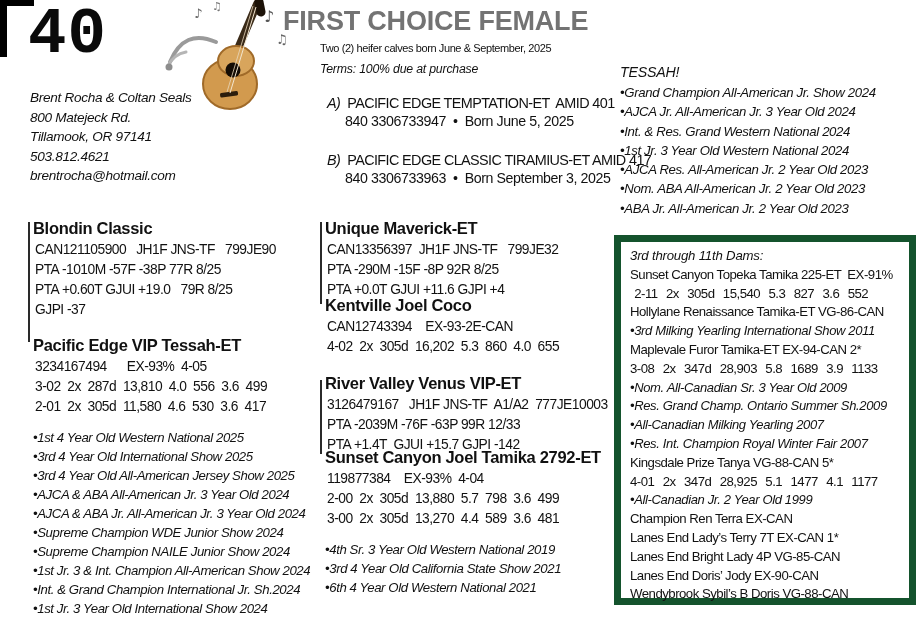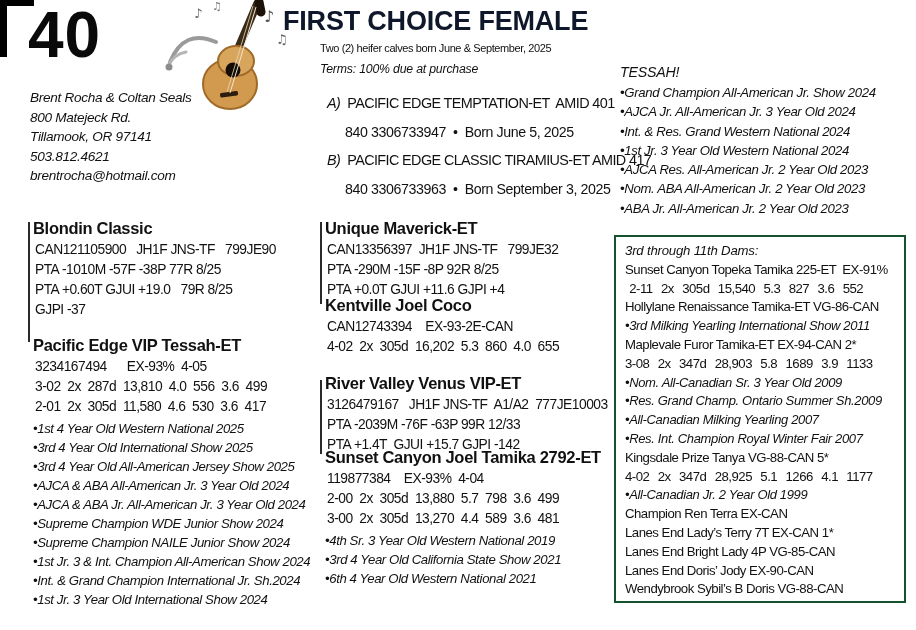--- a/index.html
+++ b/index.html
@@ -1,53 +1,53 @@
 <!DOCTYPE html>
 <html><head>
 <meta charset="utf-8">
 <style>
   html,body{margin:0;padding:0;background:#fff;}
   .page{position:relative;width:916px;height:630px;background:#ffffff;overflow:hidden;
         font-family:"Liberation Sans",sans-serif;color:#111;}
   .corner-v{position:absolute;left:0;top:0;width:7px;height:57px;background:#000;}
   .corner-h{position:absolute;left:0;top:0;width:34px;height:6px;background:#000;}
-  .lot{position:absolute;left:28px;top:0px;font-family:Liberation Sans, sans-serif;
+  .lot{position:absolute;left:28px;top:0px;font-family:Liberation Mono, monospace;
        font-weight:bold;font-size:64px;line-height:70px;letter-spacing:1px;color:#0a0a0a;}
   .guitar{position:absolute;left:160px;top:0px;}
   .title{position:absolute;left:283px;top:6px;font-weight:bold;font-size:27px;
-         letter-spacing:-0.2px;color:#0f172a;white-space:pre;}
+         letter-spacing:-0.2px;color:#737373;white-space:pre;}
   .subtitle{position:absolute;left:320px;top:42px;font-size:11px;letter-spacing:-0.4px;white-space:pre;}
   .terms{position:absolute;left:320px;top:62px;font-size:12.3px;font-style:italic;letter-spacing:-0.2px;white-space:pre;}
   .consignor{position:absolute;left:30px;top:88px;font-style:italic;font-size:13.6px;
              line-height:19.5px;letter-spacing:-0.3px;}
   .offering{position:absolute;left:327px;}
   .off-a{top:95px;} .off-b{top:152px;}
   .off-line1{font-size:14.4px;letter-spacing:-0.6px;white-space:pre;text-align:center;}
   .off-label{font-style:italic;margin-right:7px;}
-  .off-line2{font-size:14.2px;letter-spacing:-0.4px;margin-left:18px;margin-top:13px;white-space:pre;}
+  .off-line2{font-size:14.2px;letter-spacing:-0.4px;margin-left:18px;margin-top:2px;white-space:pre;}
   .tessah{position:absolute;left:620px;top:64px;width:292px;}
   .tessah-head{font-style:italic;font-size:14.2px;letter-spacing:-0.2px;margin-bottom:3px;}
   .tessah-item{font-style:italic;font-size:13.2px;line-height:19.3px;letter-spacing:-0.35px;white-space:pre;}
   .ped-block{position:absolute;}
   #blk-blondin{left:33px;top:219px;}
   #blk-tessahcow{left:33px;top:336px;}
   #blk-unique{left:325px;top:219px;}
   #blk-kentville{left:325px;top:296px;}
   #blk-river{left:325px;top:374px;}
   #blk-sunset{left:325px;top:448px;}
   .ped-head{font-weight:bold;font-size:16.5px;letter-spacing:-0.3px;line-height:18px;margin-bottom:3px;white-space:pre;}
   .pline{white-space:pre;font-size:13.8px;line-height:20px;letter-spacing:-0.5px;margin-left:2px;}
   .aline{white-space:pre;font-style:italic;font-size:13.2px;line-height:19px;letter-spacing:-0.4px;}
-  .awards{margin-top:2px;}
+  .awards{margin-top:11px;}
   .vrule{position:absolute;width:2px;background:#2a2a2a;}
   #rule1{left:28px;top:222px;height:120px;}
   #rule2{left:320px;top:222px;height:82px;}
   #rule3{left:320px;top:380px;height:74px;}
   .dams-box{position:absolute;left:614px;top:235px;width:272px;height:349px;
-            border:2px solid #14532d;padding:5px 7px 10px 9px;}
+            border:7px solid #14532d;padding:5px 7px 2px 9px;}
   .dline{white-space:pre;font-size:13.2px;line-height:18.8px;letter-spacing:-0.5px;}
   .dline.head{font-style:italic;letter-spacing:-0.2px;}
   .dline.award{font-style:italic;font-size:13px;letter-spacing:-0.35px;}
   .dline.rec{word-spacing:1px;}
 </style>
 </head>
 <body>
 
 <div class="page">
 
@@ -190,21 +190,21 @@
         <div class="dline rec"> 2-11  2x  305d  15,540  5.3  827  3.6  552</div>
         <div class="dline name">Hollylane Renaissance Tamika-ET VG-86-CAN</div>
         <div class="dline award">•3rd Milking Yearling International Show 2011</div>
         <div class="dline name">Maplevale Furor Tamika-ET EX-94-CAN 2*</div>
         <div class="dline rec">3-08  2x  347d  28,903  5.8  1689  3.9  1133</div>
         <div class="dline award">•Nom. All-Canadian Sr. 3 Year Old 2009</div>
         <div class="dline award">•Res. Grand Champ. Ontario Summer Sh.2009</div>
         <div class="dline award">•All-Canadian Milking Yearling 2007</div>
         <div class="dline award">•Res. Int. Champion Royal Winter Fair 2007</div>
         <div class="dline name">Kingsdale Prize Tanya VG-88-CAN 5*</div>
-        <div class="dline rec">4-02  2x  347d  28,925  5.1  1266  4.1  1177</div>
+        <div class="dline rec">4-01  2x  347d  28,925  5.1  1477  4.1  1177</div>
         <div class="dline award">•All-Canadian Jr. 2 Year Old 1999</div>
         <div class="dline name">Champion Ren Terra EX-CAN</div>
         <div class="dline name">Lanes End Lady’s Terry 7T EX-CAN 1*</div>
         <div class="dline name">Lanes End Bright Lady 4P VG-85-CAN</div>
         <div class="dline name">Lanes End Doris’ Jody EX-90-CAN</div>
         <div class="dline name">Wendybrook Sybil’s B Doris VG-88-CAN</div>
       </div>
   </div>
 
 </div>

